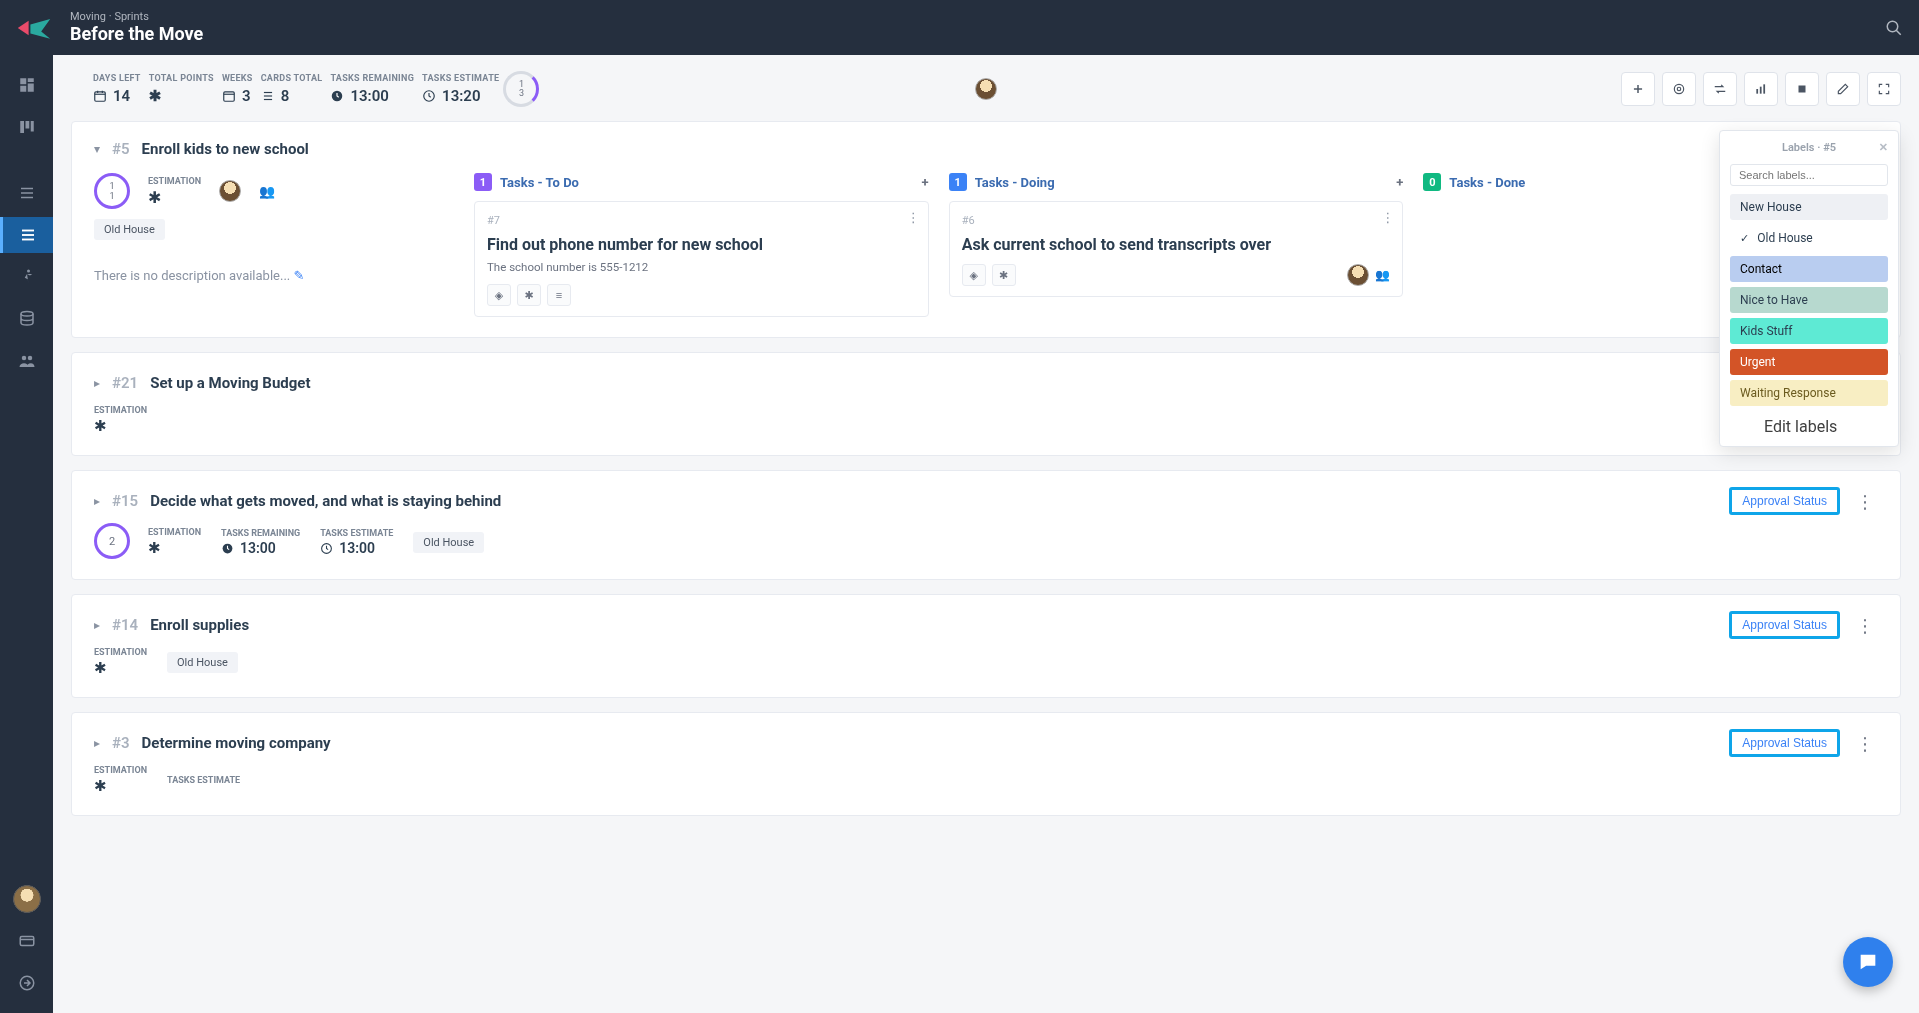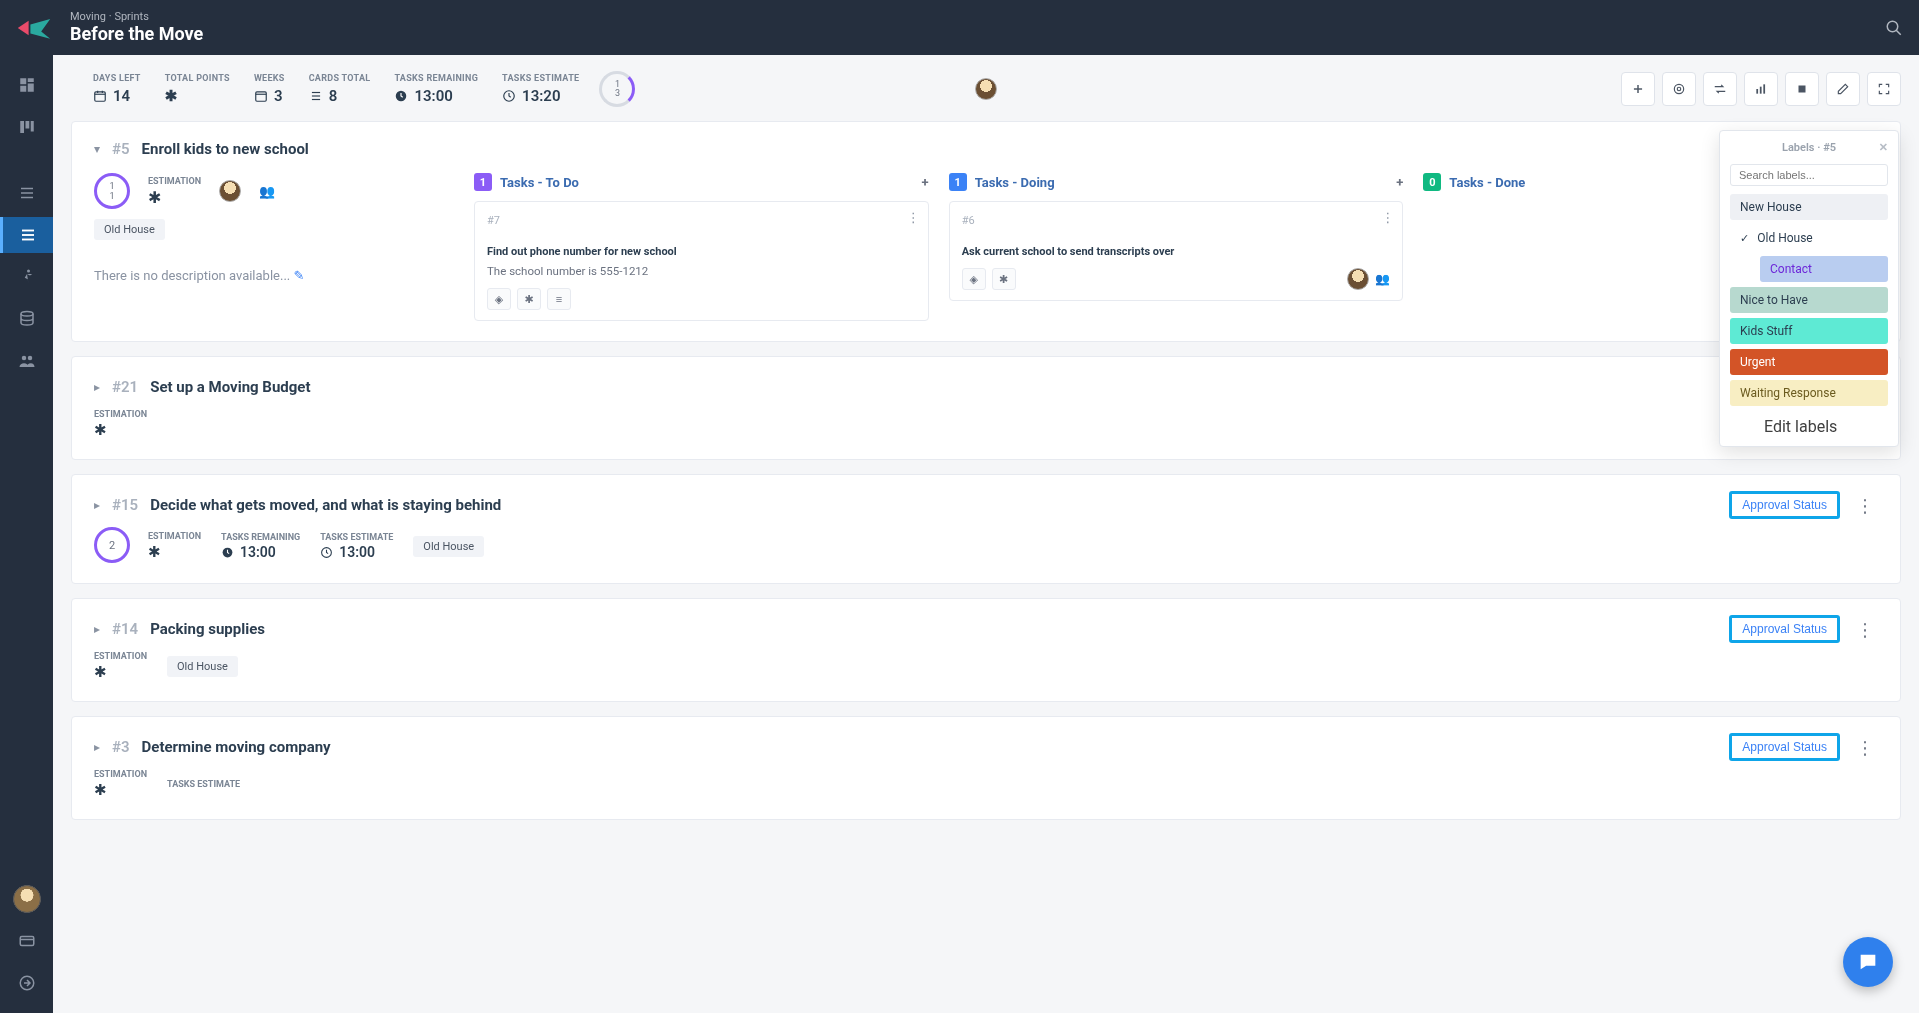--- a/index.html
+++ b/index.html
@@ -13,21 +13,21 @@
 .topbar .search { margin-left:auto; color:#b0b6bf; cursor:pointer;}
 
 .shell { display:flex; height:calc(100vh - 55px);}
 .sidebar { width:53px; background:#252f3e; display:flex; flex-direction:column; align-items:center; padding-top:12px; gap:6px;}
 .sidebar .nav-icon { width:53px; height:36px; display:flex; align-items:center; justify-content:center; color:#8a93a2; cursor:pointer;}
 .sidebar .nav-icon.active { background:#1a5f9e; color:#fff; border-left:3px solid #5bb0ff;}
 .sidebar .spacer{flex:1}
 .sidebar .avatar-sm{width:28px;height:28px;border-radius:50%;background:#e7c9a9;border:1px solid #555; background-image:radial-gradient(circle at 50% 35%,#f5deb3 30%,#8b6f47 31%);}
 .main { flex:1; overflow:auto; padding:10px 18px 40px 18px;}
 
-.stats-row { background:transparent; display:flex; align-items:center; gap:24px; padding:6px 0 14px 22px; position:relative;}
+.stats-row { background:transparent; display:flex; align-items:center; gap:8px; padding:6px 0 14px 22px; position:relative;}
 .stat { display:flex; flex-direction:column; gap:4px;}
 .stat-label { font-size:9px; font-weight:700; color:#7a8594; letter-spacing:.3px;}
 .stat-val { display:flex; align-items:center; gap:6px; font-size:15px; font-weight:600; color:#2c3e50;}
 .ring { position:relative; left:-4px; width:36px; height:36px; border-radius:50%; border:3px solid #d7dbe2; border-right-color:#8b5cf6; display:flex; flex-direction:column; align-items:center; justify-content:center; font-size:9px; color:#6b7280; line-height:1;}
 .avatar { width:22px; height:22px; border-radius:50%; background:#e7c9a9; border:1px solid #aaa; display:inline-block;background-image:radial-gradient(circle at 50% 35%,#f5deb3 35%,#6b4f33 36%);}
 .stats-row .user-av{position:absolute; left:50%; transform:translateX(-50%);}
 .tool-btns { margin-left:auto; display:flex; gap:7px;}
 .tool-btn { width:34px; height:34px; border:1px solid #dfe3ea; border-radius:4px; background:#fff; display:flex; align-items:center; justify-content:center; color:#4b5563; cursor:pointer;}
 
 .card-panel { background:#fff; border:1px solid #e7eaf0; border-radius:4px; margin-bottom:14px; padding:16px 22px 20px 22px; position:relative;}
@@ -51,21 +51,21 @@
 .columns { flex:1; display:flex; gap:20px;}
 .col { flex:1; min-width:300px;}
 .col-head { display:flex; align-items:center; gap:8px; font-size:13px; font-weight:700;}
 .col-badge{width:18px;height:18px;border-radius:3px;display:flex;align-items:center;justify-content:center;color:#fff;font-size:11px;font-weight:700;}
 .col-badge.purple{background:#8b5cf6;} .col-badge.blue{background:#3b82f6;} .col-badge.green{background:#10b981;}
 .col-title{color:#3b6bb0;}
 .col-add{margin-left:auto;color:#6b7280;cursor:pointer;}
 .task{border:1px solid #e7eaf0;border-radius:4px;padding:10px 12px;margin-top:10px;position:relative;background:#fff;}
 .task .tid{font-size:11px;color:#a9b1bd;}
 .task .tkebab{position:absolute;right:8px;top:8px;color:#8a93a2;cursor:pointer;}
-.task .ttitle{font-weight:700;font-size:11px;margin-top:18px;}
+.task .ttitle{font-weight:700;font-size:16px;margin-top:8px;}
 .task .tbody{font-size:11.5px;color:#6b7280;margin-top:6px;}
 .task-icons{display:flex;gap:6px;margin-top:10px;}
 .ticon{width:24px;height:22px;border:1px solid #e7eaf0;border-radius:3px;display:flex;align-items:center;justify-content:center;color:#6b7280;font-size:11px;background:#fafbfc;}
 .task .asg{margin-left:auto;display:flex;align-items:center;gap:6px;}
 
 .collapsed .panel-body{display:block; margin-top:8px;}
 .collapsed .meta-row{display:flex; gap:20px; align-items:center; margin-top:4px;}
 
 
 .popover{position:absolute; right:20px; top:130px; width:180px; background:#fff; border:1px solid #e2e6ec; border-radius:4px; box-shadow:0 6px 20px rgba(0,0,0,.12); z-index:50; padding:10px;}
@@ -395,21 +395,21 @@
                   <span class="chip" style="margin-top:0">Old House</span>
                 </div>
               </div>
             </div>
           </div>
         </div>
         <div class="card-panel collapsed">
           <div class="panel-head">
             <span class="chev">▸</span>
             <span class="issue-id">#14</span>
-            <span class="issue-title">Packing supplies</span>
+            <span class="issue-title">Enroll supplies</span>
             <button class="approval-btn">Approval Status</button>
             <span class="kebab">⋮</span>
           </div>
           <div class="panel-body">
             <div class="meta-row">
               <div>
                 <div class="est-label">ESTIMATION</div>
                 <div style="font-size:15px;margin-top:2px">✱</div>
               </div>
               <span class="chip" style="margin-top:0">Old House</span>
@@ -442,21 +442,21 @@
       <h4><span>Labels · #5</span><span class="closep">✕</span></h4>
       <input type="text" placeholder="Search labels..." style="">
       <div id="labels-list">
           <div class="lbl" style="background: rgb(238, 240, 244); color: rgb(44, 62, 80); text-align: center;">
             <span>New House</span>
           </div>
           <div class="lbl plain" style="background: transparent; color: rgb(44, 62, 80);">
             <span style="font-size: 11px;">✓</span>
             <span>Old House</span>
           </div>
-          <div class="lbl" style="background: rgb(185, 205, 240); color: #6d28d9; margin-left: 30px;">
+          <div class="lbl" style="background: rgb(185, 205, 240); color: #000000;">
             <span>Contact</span>
           </div>
           <div class="lbl" style="background: rgb(183, 217, 207); color: rgb(44, 62, 80);">
             <span>Nice to Have</span>
           </div>
           <div class="lbl" style="background: #5eead4; color: rgb(44, 62, 80);">
             <span>Kids Stuff</span>
           </div>
           <div class="lbl" style="background: rgb(211, 84, 39); color: rgb(255, 255, 255);">
             <span>Urgent</span>

